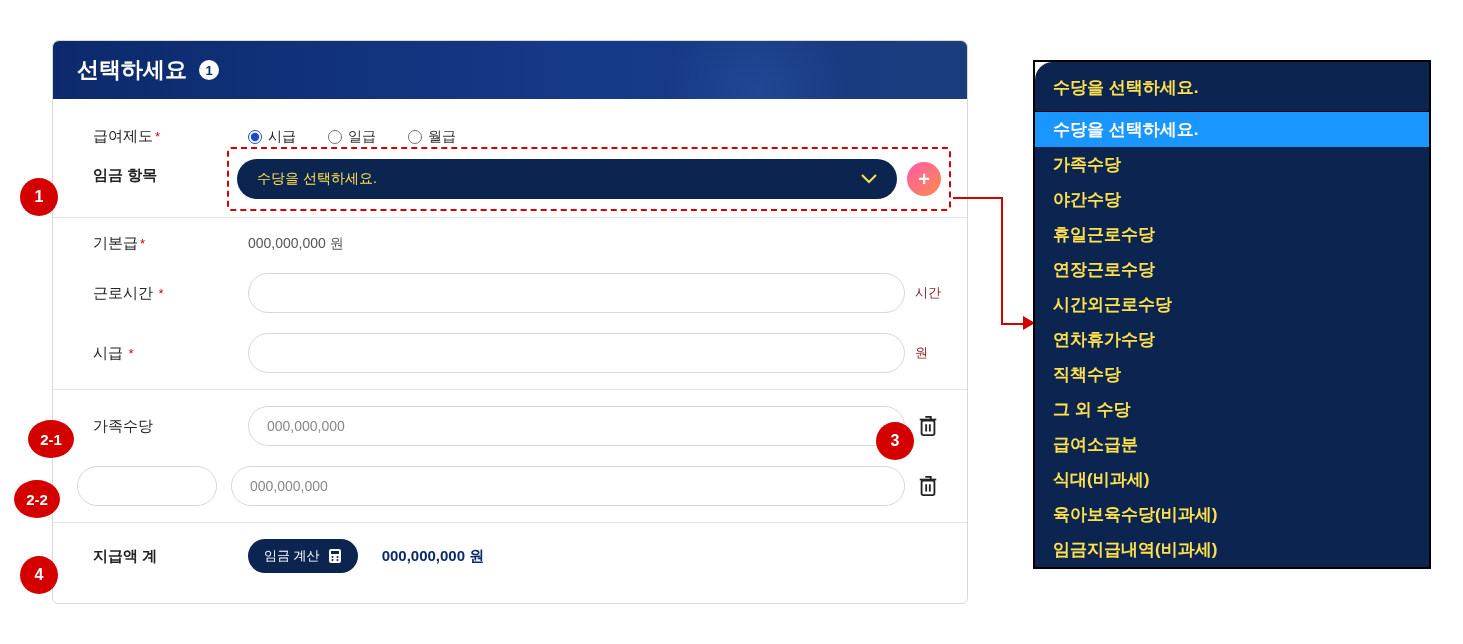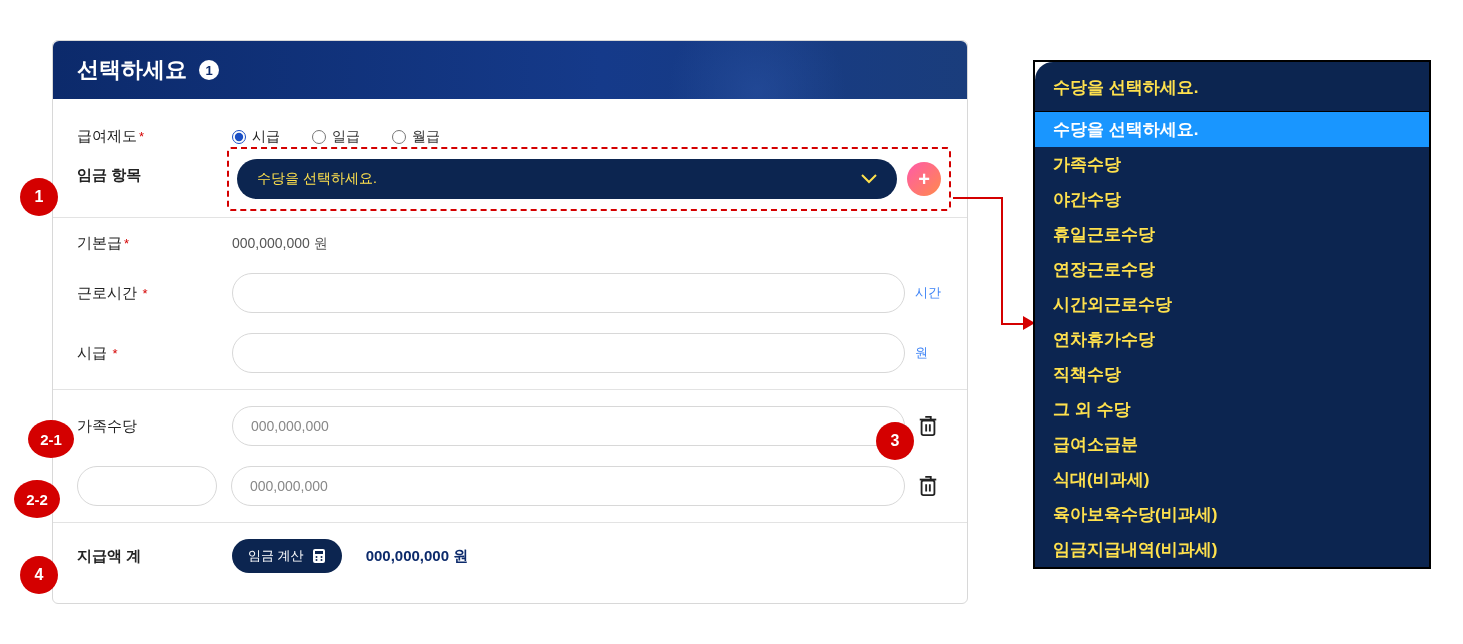--- a/index.html
+++ b/index.html
@@ -51,20 +51,21 @@
   .row {
     display: flex;
     align-items: center;
     padding: 10px 0;
     position: relative;
   }
   .row .label {
     width: 155px;
     font-size: 15px;
     color: #222;
+    margin-left: 16px;
   }
   .req { color: #d40000; font-size: 13px; margin-left: 2px; }
   .radio-group { display: flex; gap: 32px; align-items: center; }
   .radio-item { display: inline-flex; align-items: center; gap: 6px; font-size: 14px; color: #333; cursor: pointer; }
   .radio-item input { accent-color: #1a4fc4; width:14px; height:14px; }
   .radio-item.sel span{ color:#222; font-weight:500;}
   .divider { border-top: 1px solid #e3e3e3; margin: 6px -24px; }
 
   .highlight-box {
     border: 2px dashed #d40000;
@@ -102,21 +103,21 @@
     border: 1px solid #d8d8d8;
     border-radius: 22px;
     height: 40px;
     flex: 1;
     display: flex;
     align-items: center;
     padding: 0 18px;
     font-size: 14px;
     color: #555;
   }
-  .unit { font-size: 13px; color: #3b82f6; margin-left: 10px; width: 28px; text-align: left; }
+  .unit { font-size: 13px; color: #7f1d1d; margin-left: 10px; width: 28px; text-align: left; }
   .static-val { font-size: 14px; color: #555; }
 
   .icon-btn {
     width: 30px; height: 30px;
     display: flex; align-items: center; justify-content: center;
     cursor: pointer; flex-shrink: 0;
     margin-left: 8px;
   }
   .trash-svg { width: 22px; height: 24px; }
 

